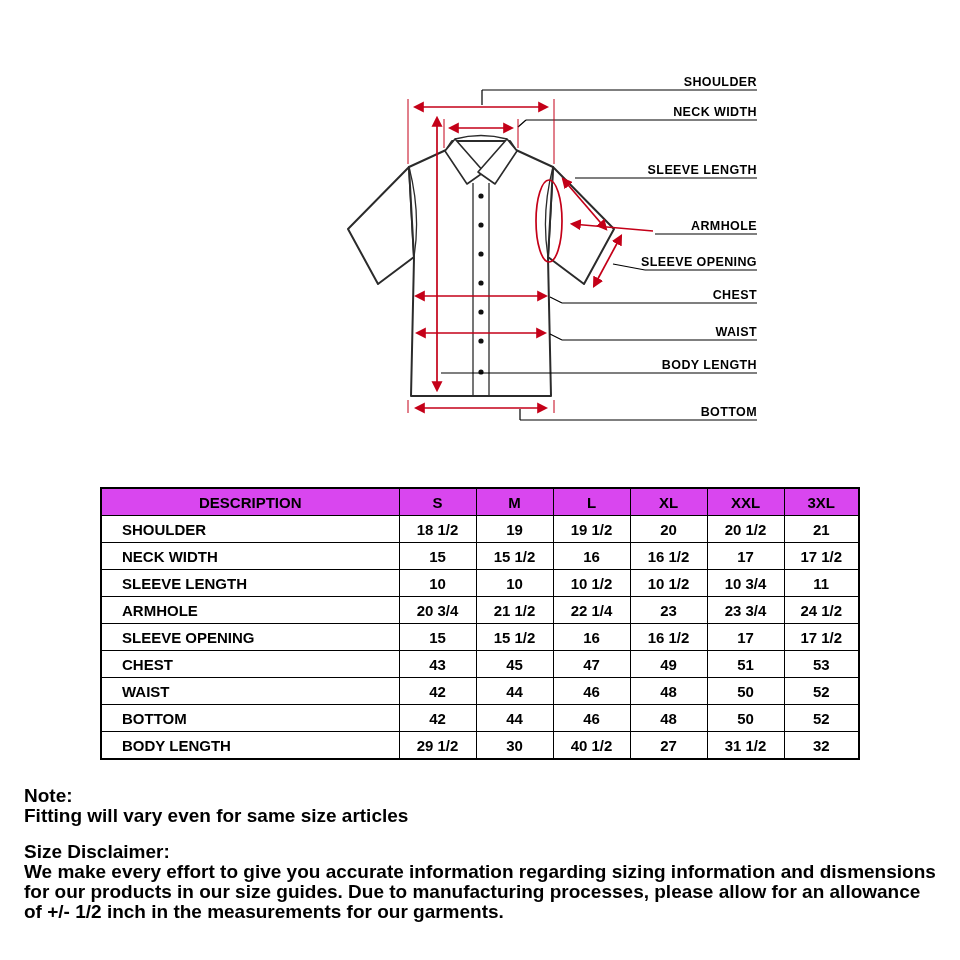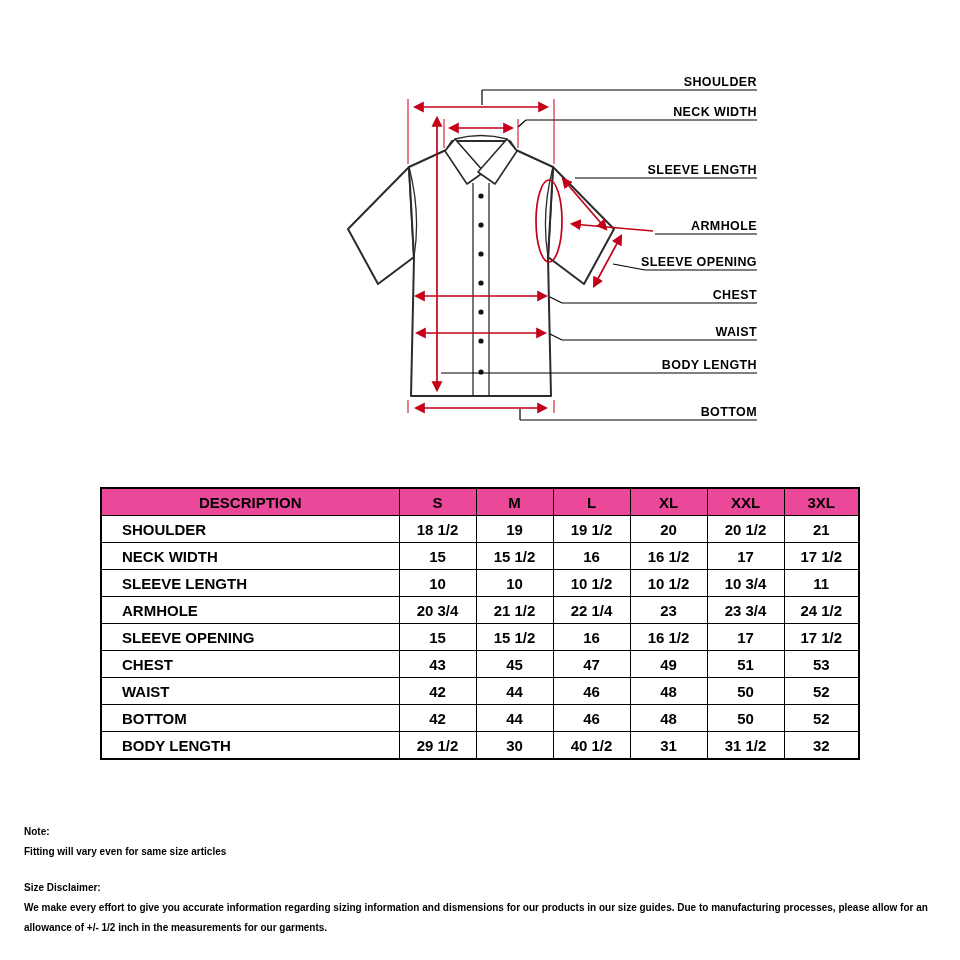--- a/index.html
+++ b/index.html
@@ -26,30 +26,30 @@
     table-layout: fixed;
   }
   .size-table th, .size-table td {
     border: 1px solid #000;
     height: 26px;
     text-align: center;
     padding: 0 3px;
     white-space: nowrap;
     overflow: hidden;
   }
-  .size-table th { background: #ec4899; font-size: 15px; }
+  .size-table th { background: #d946ef; font-size: 15px; }
   .size-table .desc { text-align: left; padding-left: 20px; }
   .size-table th.desc { text-align: center; padding-left: 3px; }
 
   .notes {
     position: absolute;
-    left: 24px; top: 822px;
+    left: 24px; top: 786px;
     width: 914px;
     font-weight: bold;
-    font-size: 10px;
+    font-size: 19px;
     line-height: 20px;
   }
   .notes .disclaimer-title { margin-top: 16px; }
 </style>
 </head>
 <body>
 
 <div class="page">
 
   <svg class="diagram" width="960" height="460" viewBox="0 0 960 460">
@@ -225,21 +225,21 @@
         <td>46</td>
         <td>48</td>
         <td>50</td>
         <td>52</td>
       </tr>
       <tr>
         <td class="desc">BODY LENGTH</td>
         <td>29 1/2</td>
         <td>30</td>
         <td>40 1/2</td>
-        <td>31</td>
+        <td>27</td>
         <td>31 1/2</td>
         <td>32</td>
       </tr>
     </tbody>
   </table>
 
   <div class="notes">
     <div>Note:</div>
     <div>Fitting will vary even for same size articles</div>
     <div class="disclaimer-title">Size Disclaimer:</div>

